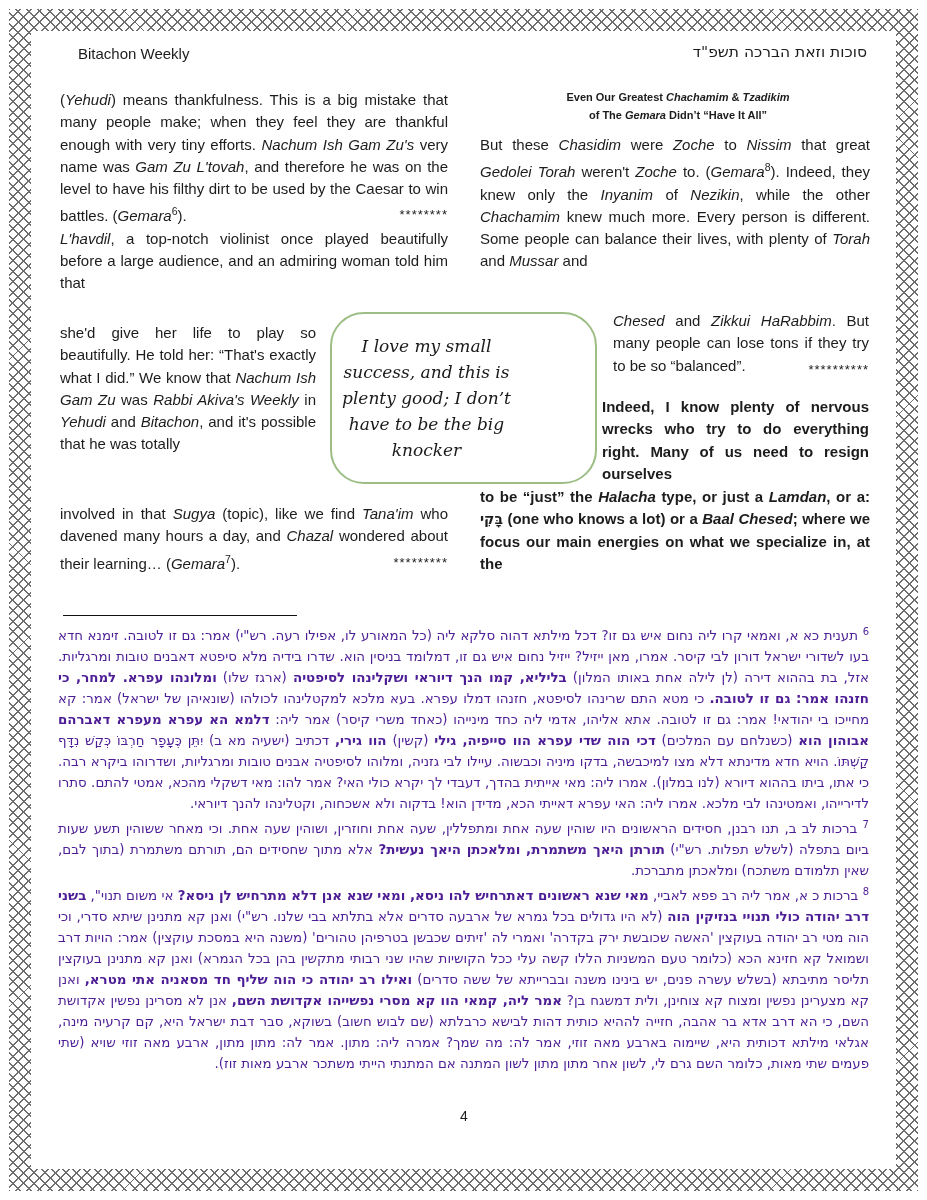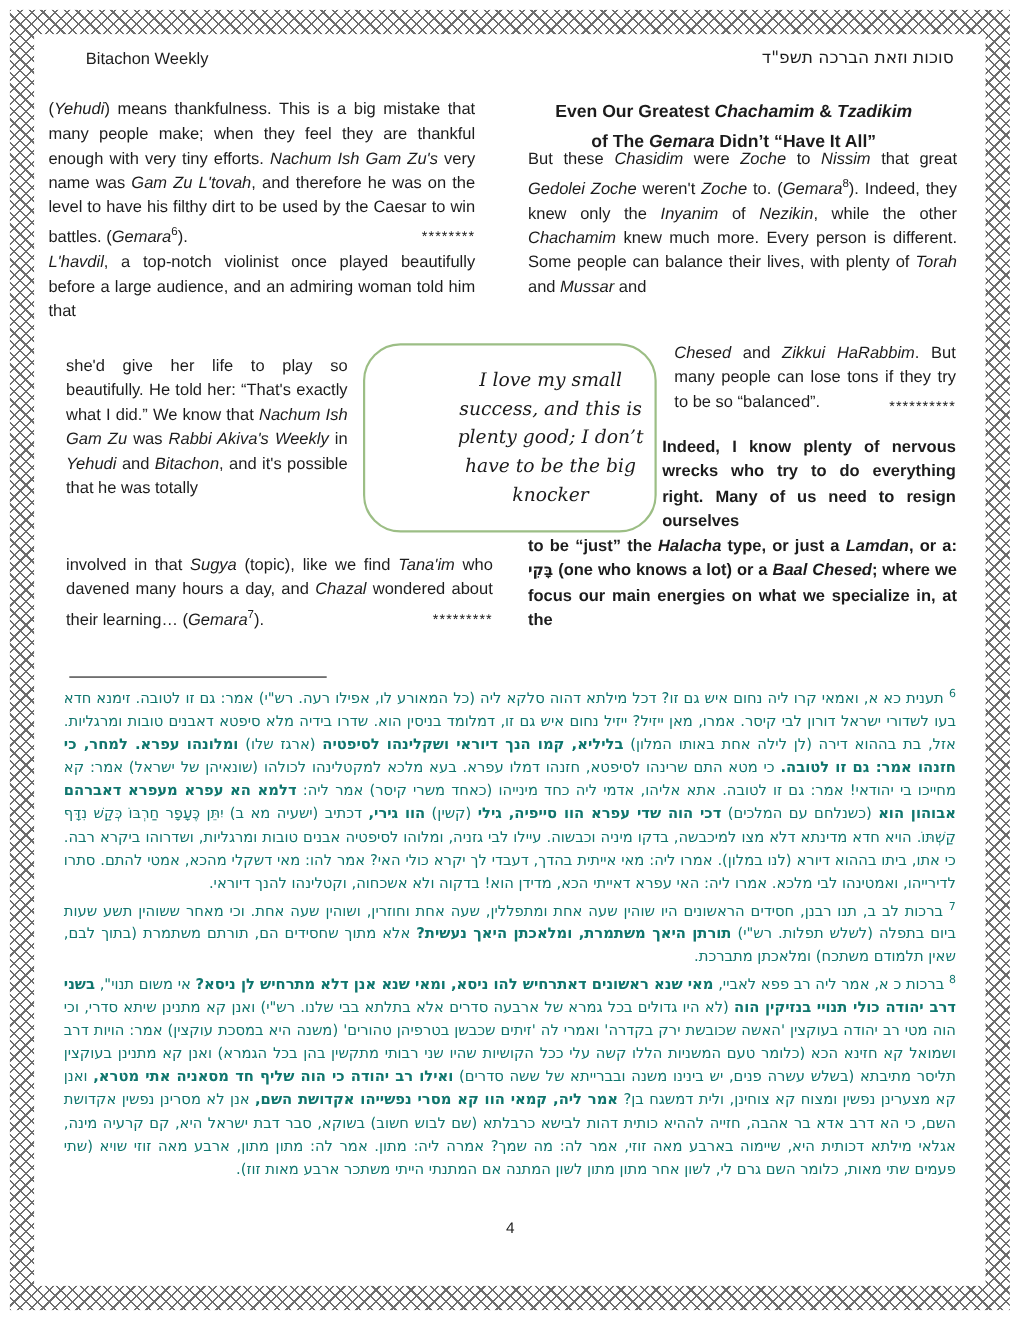--- a/index.html
+++ b/index.html
@@ -17,69 +17,69 @@
   .frame-inner{position:absolute;inset:31px;background:#fff;}
   .layer{position:absolute;z-index:2;}
   .hdr-left{left:78px;top:45px;font-size:15px;}
   .hdr-right{right:60px;top:43px;font-size:15.5px;direction:rtl;
     font-family:"DejaVu Serif","DejaVu Sans",serif;}
   .col-text{font-size:15px;line-height:22.3px;text-align:justify;}
   .col-text p{margin:0;}
   .stars{float:right;letter-spacing:1px;font-size:13px;padding-top:4px;}
   i{font-style:italic;}
   .heb-inline{font-family:"DejaVu Sans",sans-serif;font-size:14px;}
-  .rc-title{left:472px;top:88px;width:390px;text-align:center;font-weight:bold;font-size:16px;line-height:28px;}
+  .rc-title{left:483px;top:88px;width:390px;text-align:center;font-weight:bold;font-size:11px;line-height:18px;}
   .bold-para{font-weight:bold;}
   .quote-box{
     left:330px;top:312px;width:263px;height:168px;background:#fff;
     border:2.2px solid #9CBE85;border-radius:34px;z-index:3;
-    display:flex;align-items:center;justify-content:flex-end;
+    display:flex;align-items:center;justify-content:flex-start;
   }
   .quote-text{
     font-family:"DejaVu Serif","Liberation Serif",serif;font-style:italic;
     font-size:17px;line-height:26px;text-align:center;color:#1a1a1a;padding:0 10px;
   }
   .fn-sep{left:63px;top:615px;width:234px;height:1.4px;background:#111;}
   .footnotes{
     left:58px;top:622px;width:811px;direction:rtl;text-align:justify;
-    font-family:"DejaVu Sans",sans-serif;font-size:13.4px;line-height:20.9px;color:#0f766e;
+    font-family:"DejaVu Sans",sans-serif;font-size:13.4px;line-height:20.9px;color:#4c1d95;
   }
   .footnote{margin:0;}
   .footnote sup{font-size:10px;}
   .page-num{left:60px;top:1108px;width:808px;text-align:center;font-size:14px;}
   sup{font-size:10.5px;}
 </style>
 </head>
 <body>
 
 <div class="page">
   <div class="frame"></div>
   <div class="frame-inner"></div>
 
   <div class="layer hdr-left">Bitachon Weekly</div>
   <div class="layer hdr-right">סוכות וזאת הברכה תשפ"ד</div>
 
-  <div class="layer col-text" style="left:44px;top:89px;width:388px;">
+  <div class="layer col-text" style="left:60px;top:89px;width:388px;">
     <p>(<i>Yehudi</i>) means thankfulness. This is a big mistake that many people make; when they feel they are thankful enough with very tiny efforts. <i>Nachum Ish Gam Zu's</i> very name was <i>Gam Zu L'tovah</i>, and therefore he was on the level to have his filthy dirt to be used by the Caesar to win battles. (<i>Gemara</i><sup>6</sup>). <span class="stars">********</span></p>
     <p><i>L'havdil</i>, a top-notch violinist once played beautifully before a large audience, and an admiring woman told him that</p>
   </div>
   <div class="layer col-text" style="left:60px;top:322px;width:256px;">
     <p>she'd give her life to play so beautifully. He told her: “That's exactly what I did.” We know that <i>Nachum Ish Gam Zu</i> was <i>Rabbi Akiva's Weekly</i> in <i>Yehudi</i> and <i>Bitachon</i>, and it's possible that he was totally</p>
   </div>
   <div class="layer col-text" style="left:60px;top:503px;width:388px;">
     <p>involved in that <i>Sugya</i> (topic), like we find <i>Tana'im</i> who davened many hours a day, and <i>Chazal</i> wondered about their learning… (<i>Gemara</i><sup>7</sup>). <span class="stars">*********</span></p>
   </div>
 
   <div class="layer quote-box" style="border-color: rgb(156, 190, 133);">
     <div class="quote-text">I love my small<br>success, and this is<br>plenty good; I don’t<br>have to be the big<br>knocker</div>
   </div>
 
   <div class="layer rc-title">Even Our Greatest <i>Chachamim</i> &amp; <i>Tzadikim</i><br>of The <i>Gemara</i> Didn’t “Have It All”</div>
   <div class="layer col-text" style="left:480px;top:134px;width:390px;">
-    <p>But these <i>Chasidim</i> were <i>Zoche</i> to <i>Nissim</i> that great <i>Gedolei Zoche</i> weren't <i>Zoche</i> to. (<i>Gemara</i><sup>8</sup>). Indeed, they knew only the <i>Inyanim</i> of <i>Nezikin</i>, while the other <i>Chachamim</i> knew much more. Every person is different. Some people can balance their lives, with plenty of <i>Torah</i> and <i>Mussar</i> and</p>
+    <p>But these <i>Chasidim</i> were <i>Zoche</i> to <i>Nissim</i> that great <i>Gedolei Torah</i> weren't <i>Zoche</i> to. (<i>Gemara</i><sup>8</sup>). Indeed, they knew only the <i>Inyanim</i> of <i>Nezikin</i>, while the other <i>Chachamim</i> knew much more. Every person is different. Some people can balance their lives, with plenty of <i>Torah</i> and <i>Mussar</i> and</p>
   </div>
   <div class="layer col-text" style="left:613px;top:310px;width:256px;">
     <p><i>Chesed</i> and <i>Zikkui HaRabbim</i>. But many people can lose tons if they try to be so “balanced”. <span class="stars">**********</span></p>
   </div>
   <div class="layer col-text bold-para" style="left:602px;top:396px;width:267px;">
     <p>Indeed, I know plenty of nervous wrecks who try to do everything right. Many of us need to resign ourselves</p>
   </div>
   <div class="layer col-text bold-para" style="left:480px;top:486px;width:390px;">
     <p>to be “just” the <i>Halacha</i> type, or just a <i>Lamdan</i>, or a: <span class="heb-inline">בָּקִי</span> (one who knows a lot) or a <i>Baal Chesed</i>; where we focus our main energies on what we specialize in, at the</p>
   </div>

